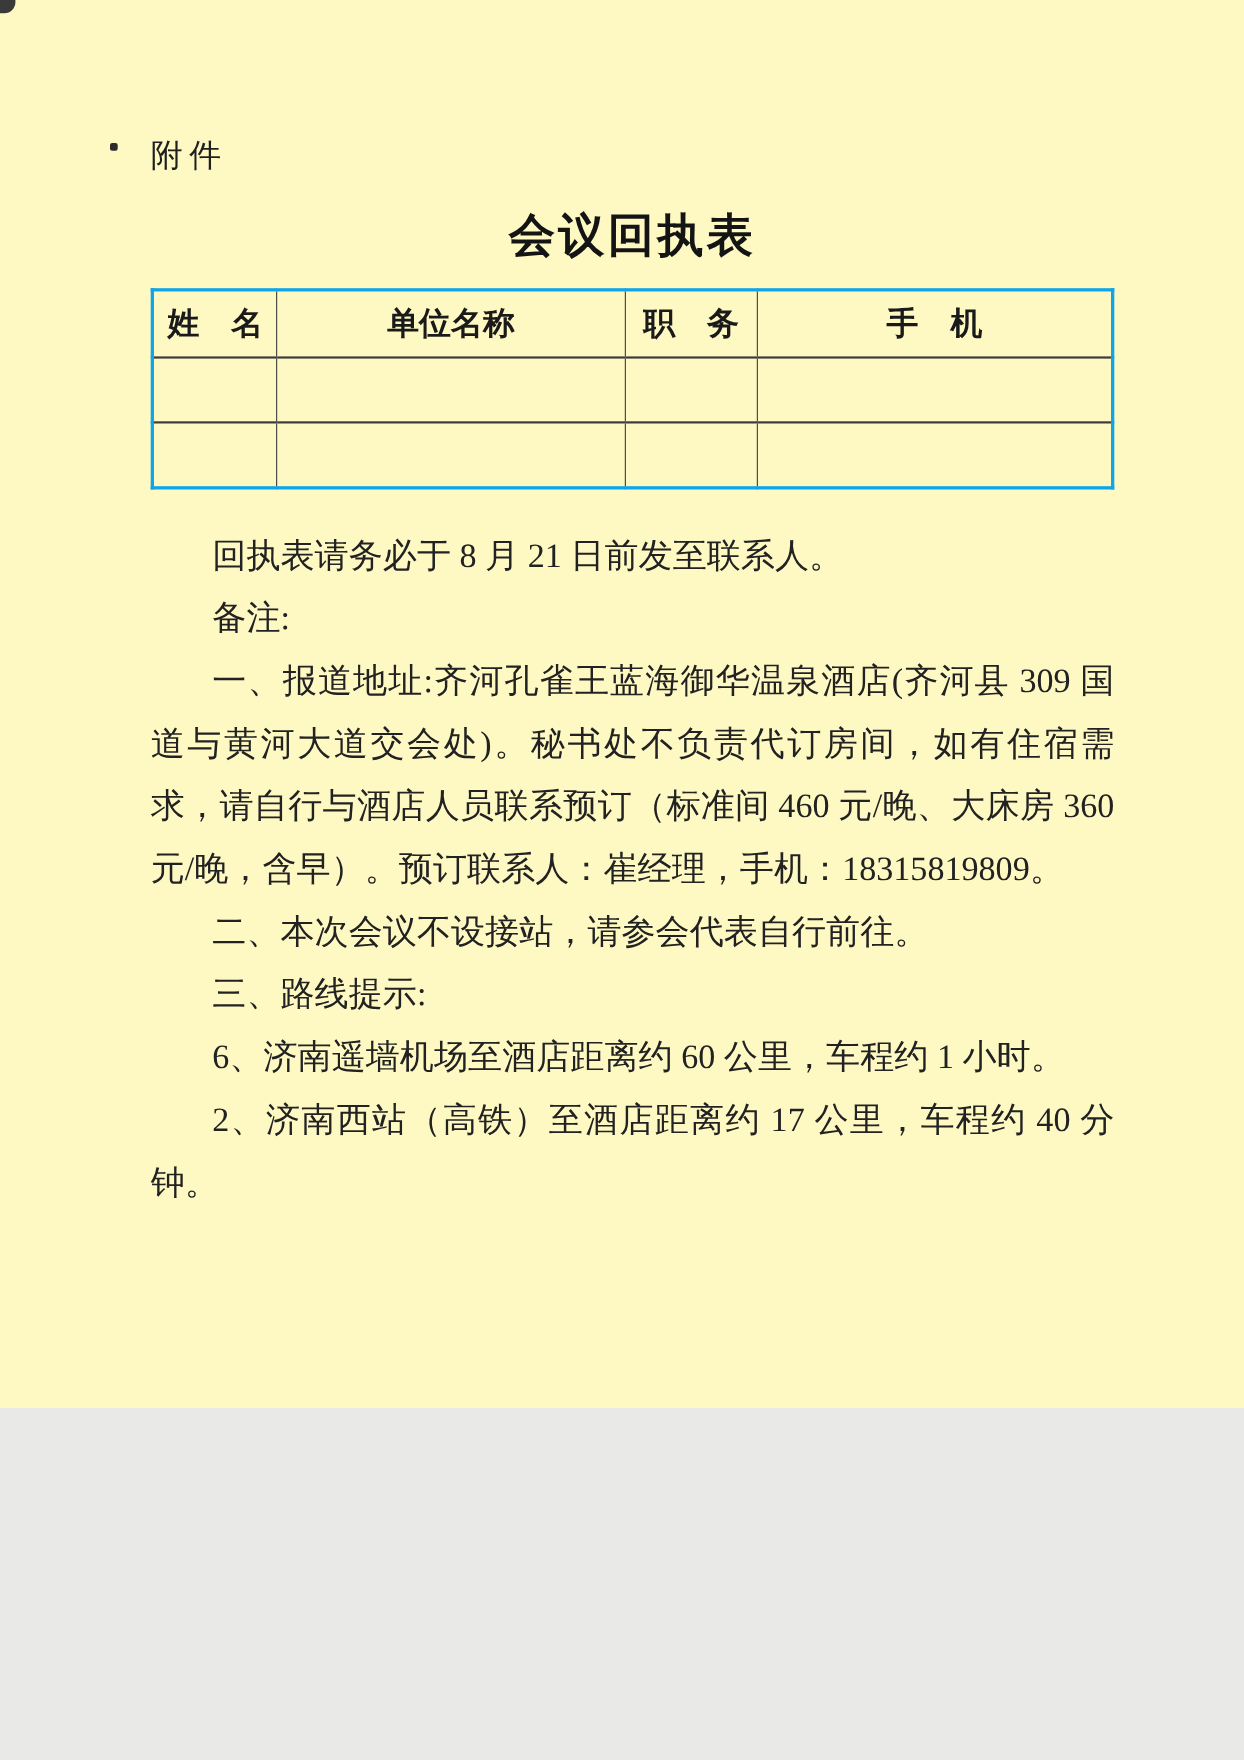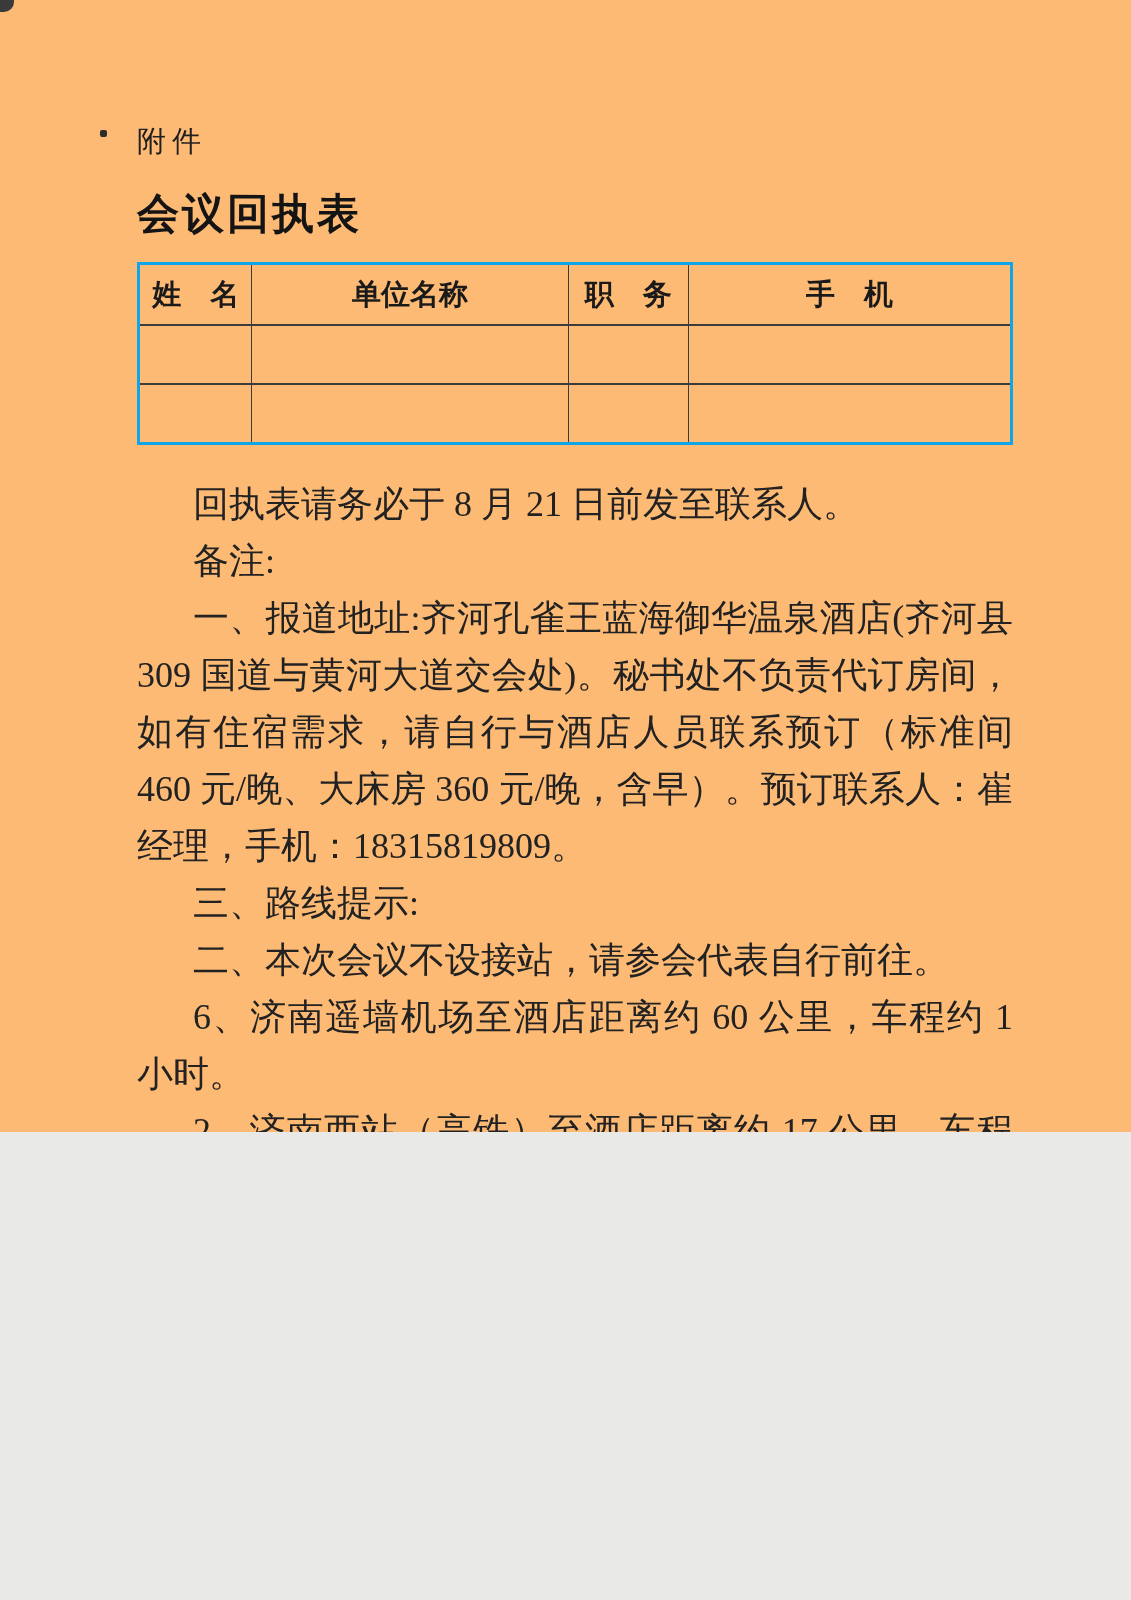--- a/index.html
+++ b/index.html
@@ -3,22 +3,22 @@
 <meta charset="utf-8">
 <style>
   html, body { margin: 0; padding: 0; }
   body {
     width: 1131px; height: 1600px;
     background: #e9e9e7;
     font-family: "Liberation Serif", "DejaVu Serif", serif;
   }
   .page {
     position: relative;
-    width: 1131px; height: 1132px;
-    background: #fdba74;
+    width: 1131px; height: 1280px;
+    background: #fef9c3;
     color: #1f1f1f;
     overflow: hidden;
   }
   .scan-corner-mark {
     position: absolute; left: 0; top: 0;
     width: 14px; height: 12px;
     background: #3a3a3a;
     border-bottom-right-radius: 10px;
   }
   .scan-speck {
@@ -30,20 +30,21 @@
     left: 137px; top: 0;
     width: 876px;
   }
   .attachment-label {
     margin-top: 122px;
     font-size: 29px;
     letter-spacing: 6px;
   }
   .doc-title {
     margin-top: 24px;
+    text-align: center;
     font-family: "Liberation Sans", "DejaVu Sans", sans-serif;
     font-weight: 700;
     font-size: 42px;
     letter-spacing: 3px;
     color: #141414;
   }
   table.reply-table {
     margin-top: 20px;
     width: 876px;
     border-collapse: collapse;
@@ -61,21 +62,21 @@
     font-family: "Liberation Sans", "DejaVu Sans", sans-serif;
     font-weight: 700;
     font-size: 29px;
     color: #1a1a1a;
     text-align: center;
     vertical-align: middle;
   }
   table.reply-table td { height: 57px; }
   .body-text {
     margin-top: 31px;
-    font-size: 36px;
+    font-size: 31px;
     line-height: 57px;
     text-align: justify;
     color: #222222;
   }
   .body-text p {
     margin: 0;
     text-indent: 56px;
   }
   .page-number {
     position: absolute;
@@ -127,22 +128,22 @@
           <td></td>
           <td></td>
         </tr>
       </tbody>
     </table>
 
     <div class="body-text">
       <p>回执表请务必于 8 月 21 日前发至联系人。</p>
       <p>备注:</p>
       <p>一、报道地址:齐河孔雀王蓝海御华温泉酒店(齐河县 309 国道与黄河大道交会处)。秘书处不负责代订房间，如有住宿需求，请自行与酒店人员联系预订（标准间 460 元/晚、大床房 360 元/晚，含早）。预订联系人：崔经理，手机：18315819809。</p>
+      <p>二、本次会议不设接站，请参会代表自行前往。</p>
       <p>三、路线提示:</p>
-      <p>二、本次会议不设接站，请参会代表自行前往。</p>
       <p>6、济南遥墙机场至酒店距离约 60 公里，车程约 1 小时。</p>
       <p>2、济南西站（高铁）至酒店距离约 17 公里，车程约 40 分钟。</p>
     </div>
 
   </div>
 
   <div class="page-number">3</div>
 </div>
 
 </body></html>

